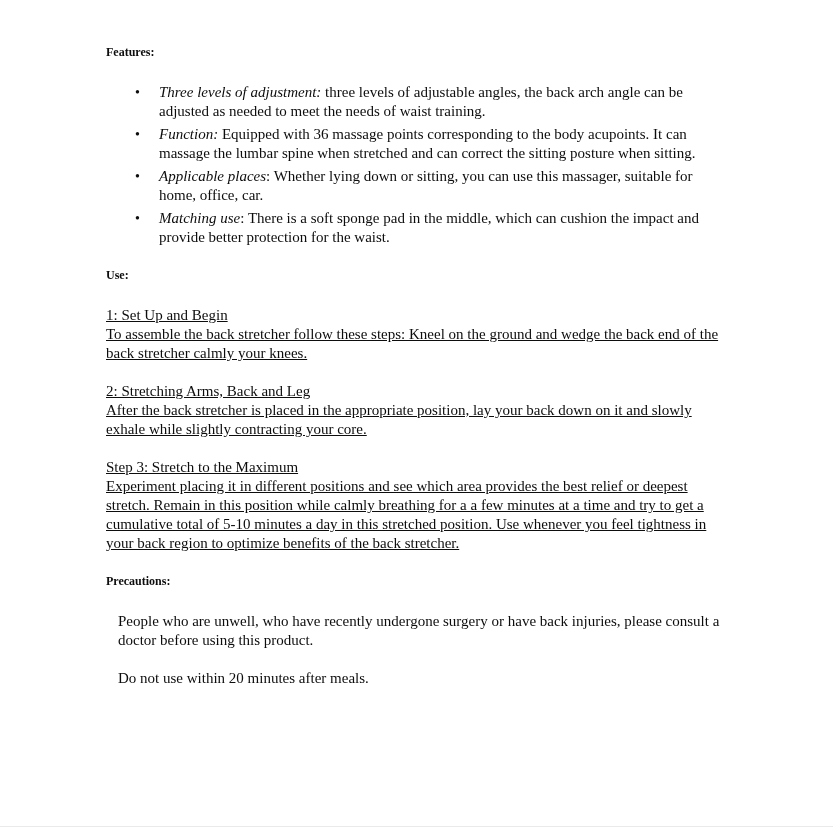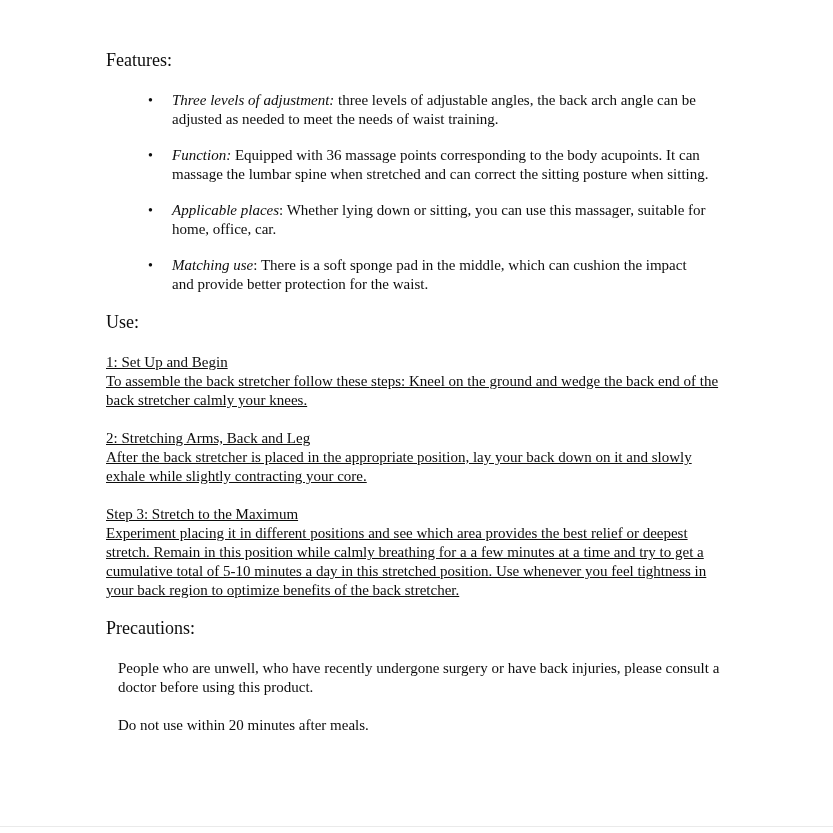--- a/index.html
+++ b/index.html
@@ -19,33 +19,33 @@
   }
   .doc {
     position: absolute;
     left: 106px;
     top: 43px;
     width: 622px;
     font-size: 15px;
     line-height: 19px;
   }
   .heading {
-    font-weight: normal;
-    font-size: 18px;
+    font-weight: bold;
+    font-size: 12px;
     line-height: 19px;
-    margin: 8px 0 21px 0;
+    margin: 0 0 21px 0;
   }
   .bullet-list {
     margin: 0 0 19px 0;
     padding: 0 0 0 49px;
     list-style: none;
   }
   .bullet-list li {
     position: relative;
-    margin: 17px;
+    margin: 4px;
   }
   .bullet-list li::before {
     content: "\2022";
     position: absolute;
     left: -24px;
     top: 0;
     font-size: 14px;
   }
   .lead-italic { font-style: italic; }
   .para {

